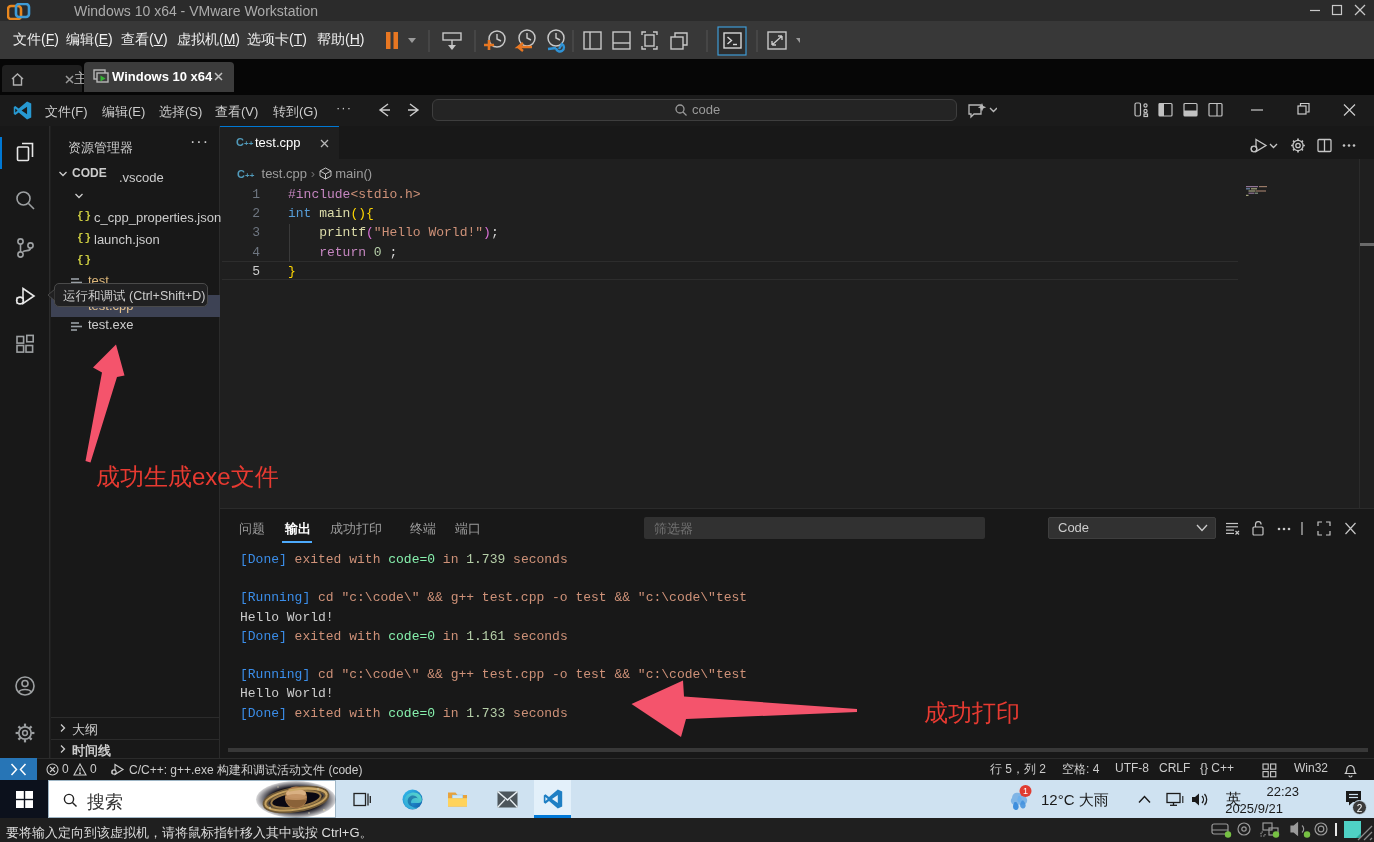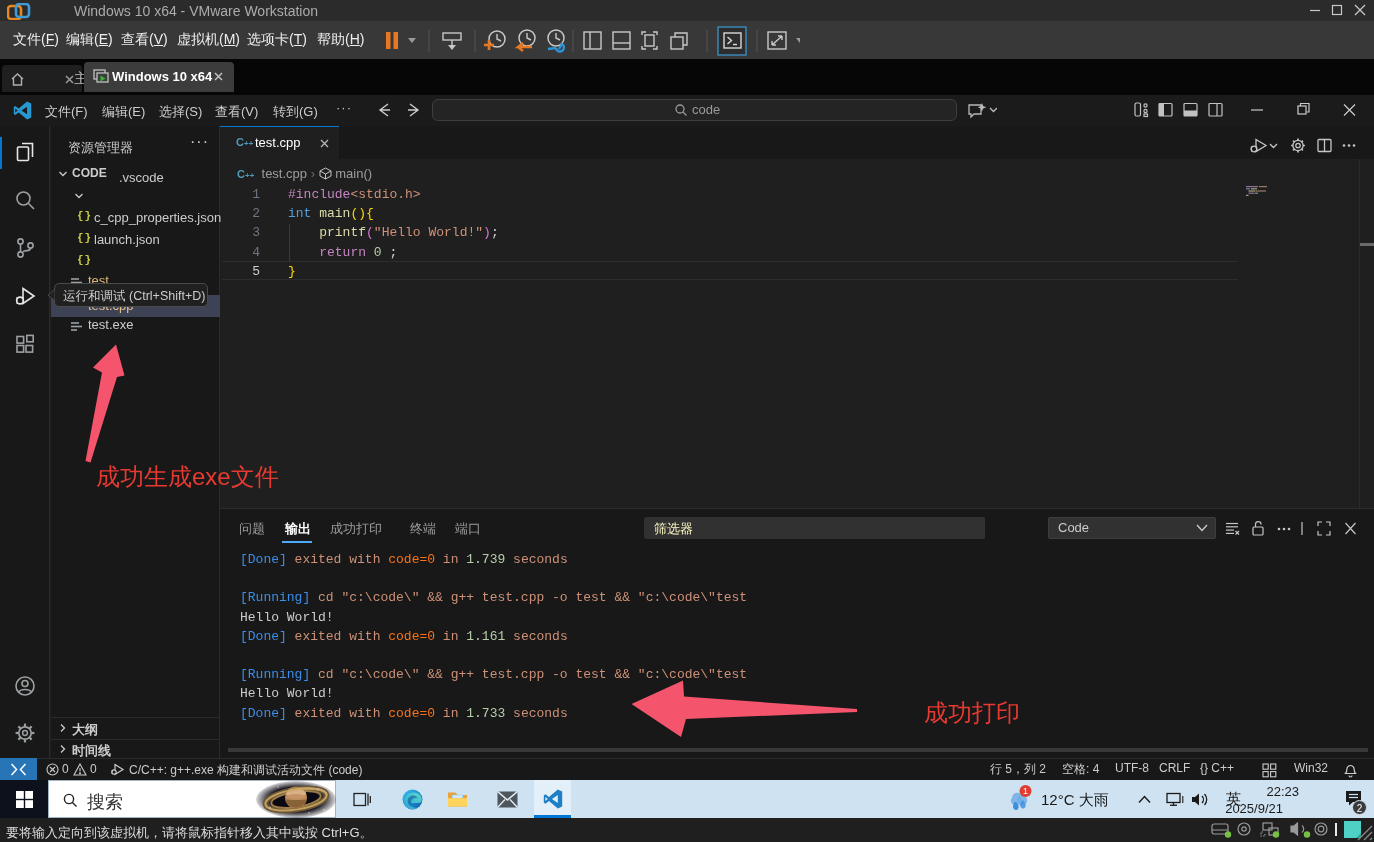--- a/index.html
+++ b/index.html
@@ -2,21 +2,21 @@
 <html><head>
 <meta charset="utf-8">
 <style>
 * { margin:0; padding:0; box-sizing:border-box; }
 html,body { width:1374px; height:842px; overflow:hidden; background:#000; }
 body { font-family:"Liberation Sans", sans-serif; position:relative; }
 .abs { position:absolute; white-space:nowrap; }
 .mono { font-family:"Liberation Mono", monospace; }
 svg { display:block; }
 .json-ic { color:#cbcb41; font-weight:bold; font-size:11px; font-family:"Liberation Mono",monospace; letter-spacing:1px; }
-.ob { color:#3b8eea; } .op { color:#f97316; } .og { color:#b5cea8; } .ow { color:#cccccc; }
+.ob { color:#3b8eea; } .op { color:#86efac; } .og { color:#b5cea8; } .ow { color:#cccccc; }
 .cppic { color:#519aba; font-weight:bold; font-size:11px; font-family:"Liberation Sans",sans-serif; }
 </style>
 </head>
 <body>
 
 <div class="abs" style="left:0;top:0;width:1374px;height:21px;background:#2b2b2b;"></div>
 <div class="abs" id="vmw-logo" style="left:7px;top:3px;width:26px;height:17px;">
 <svg width="26" height="17" viewBox="0 0 26 17">
   <rect x="1" y="3" width="13" height="13" rx="3" fill="none" stroke="#e8871e" stroke-width="2.6"></rect>
   <rect x="9" y="1" width="13" height="13" rx="3" fill="none" stroke="#3e9bd6" stroke-width="2.6"></rect>
@@ -270,21 +270,21 @@
         <line x1="1" y1="10" x2="7" y2="10"></line>
       </g>
     </svg>
   <span class="abs" style="left:37px;top:154px;">test.exe</span>
 </div>
 
 <div class="abs" style="left:51px;top:717px;width:169px;height:1px;background:#2b2b2b;"></div>
 <svg class="abs" style="left:58px;top:723px;" width="10" height="10" viewBox="0 0 10 10">
     <path d="M3 1.5 L6.5 5 L3 8.5" stroke="#cccccc" stroke-width="1.3" fill="none"></path>
   </svg>
-<div class="abs" style="left:72px;top:721px;font-size:13px;font-weight:bold;color:#cccccc;">大纲</div>
+<div class="abs" style="left:72px;top:721px;font-size:13px;font-weight:normal;color:#cccccc;">大纲</div>
 <div class="abs" style="left:51px;top:739px;width:169px;height:1px;background:#2b2b2b;"></div>
 <svg class="abs" style="left:58px;top:744px;" width="10" height="10" viewBox="0 0 10 10">
     <path d="M3 1.5 L6.5 5 L3 8.5" stroke="#cccccc" stroke-width="1.3" fill="none"></path>
   </svg>
 <div class="abs" style="left:72px;top:742px;font-size:13px;font-weight:bold;color:#cccccc;">时间线</div>
 
 <div class="abs" style="left:220px;top:126px;width:1154px;height:33px;background:#181818;"></div>
 <div class="abs" id="tab-testcpp" style="left:220px;top:126px;width:119px;height:33px;background:#1f1f1f;border-top:1px solid #0078d4;">
   <span class="abs cppic" style="left:16px;top:9px;">C<span style="font-size:8px;">++</span></span>
   <span class="abs" style="left:35px;top:8px;font-size:13px;color:#ffffff;">test.cpp</span>
@@ -362,21 +362,21 @@
 <div class="abs" style="left:220px;top:508px;width:1154px;height:250px;background:#181818;border-top:1px solid #2b2b2b;"></div>
 <div class="abs" id="panel-tabs" style="left:220px;top:520px;font-size:13px;color:#9d9d9d;">
   <span class="abs" style="left:19px;">问题</span>
   <span class="abs" style="left:65px;color:#ffffff;font-weight:bold;">输出</span>
   <span class="abs" style="left:110px;">成功打印</span>
   <span class="abs" style="left:190px;">终端</span>
   <span class="abs" style="left:235px;">端口</span>
 </div>
 <div class="abs" style="left:282px;top:541px;width:30px;height:2px;background:#4daafc;"></div>
 <div class="abs" style="left:644px;top:517px;width:341px;height:22px;background:#313131;border-radius:2px;"></div>
-<div class="abs" style="left:654px;top:520px;font-size:13px;color:#fef9c3;">筛选器</div>
+<div class="abs" style="left:654px;top:520px;font-size:13px;color:#737373;">筛选器</div>
 <div class="abs" style="left:1048px;top:517px;width:168px;height:22px;background:#313131;border:1px solid #3e3e3e;border-radius:2px;"></div>
 <div class="abs" style="left:1058px;top:520px;font-size:13px;color:#cccccc;">Code</div>
 <svg class="abs" style="left:1196px;top:524px;" width="12" height="8" viewBox="0 0 12 8">
     <path d="M1 1 L6 6.5 L11 1" stroke="#cccccc" stroke-width="1.3" fill="none"></path>
   </svg>
 
 <svg class="abs" style="left:1224px;top:520px;" width="140" height="17" viewBox="0 0 140 17" stroke="#c5c5c5" stroke-width="1.2" fill="none">
   <g>
       <line x1="2" y1="3.5" x2="14" y2="3.5"></line>
       <line x1="2" y1="6.8" x2="14" y2="6.8"></line>

